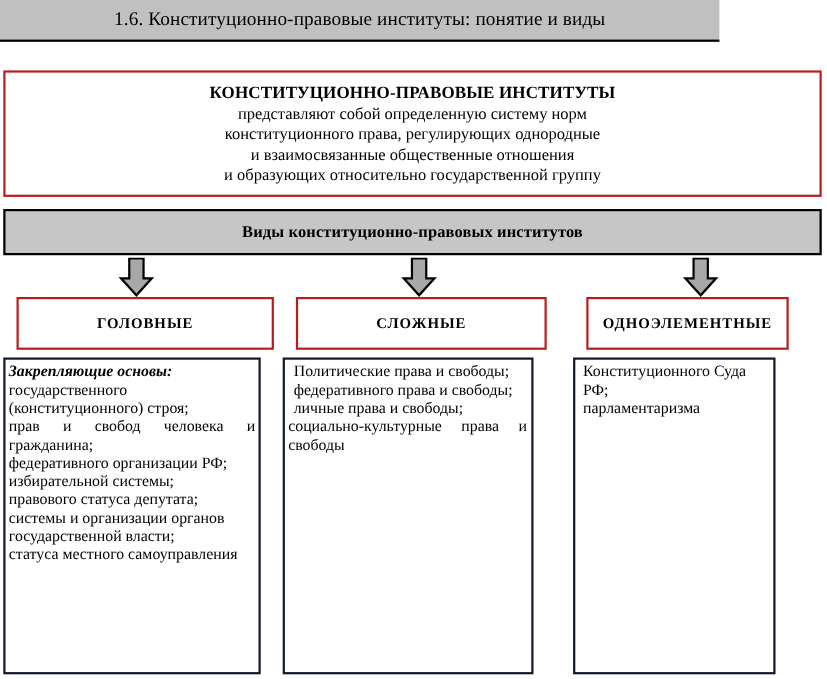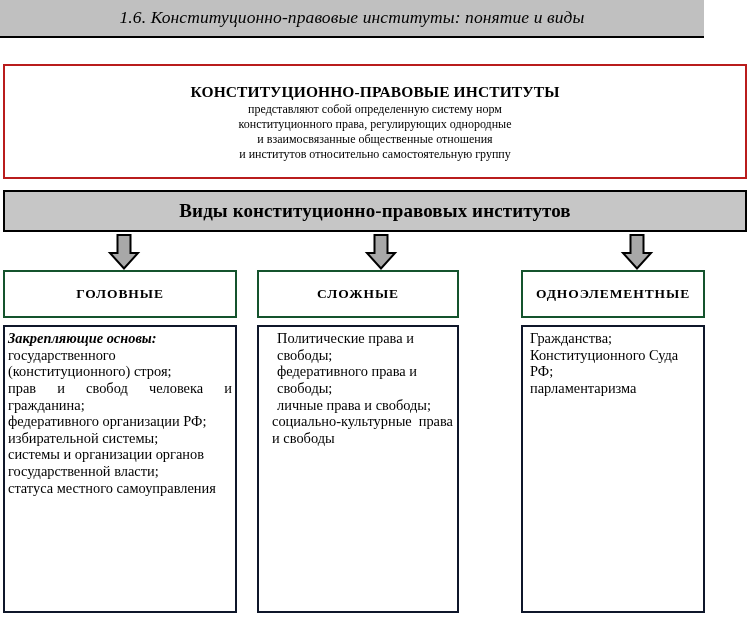--- a/index.html
+++ b/index.html
@@ -22,29 +22,28 @@
     top: 0;
     width: 752px;
     height: 617px;
   }
 
   
   .title-bar {
     position: absolute;
     left: 0px;
     top: 0px;
-    width: 704px;
+    width: 654px;
     height: 38px;
     background: #c0c0c0;
     border-bottom: 2px solid #000000;
     box-sizing: border-box;
     display: flex;
     align-items: center;
     justify-content: center;
-    font-style: italic;
   }
   .title-bar .title-text {
     font-size: 17.5px;
     line-height: 1.1;
     letter-spacing: 0.1px;
     white-space: nowrap;
   }
 
   
   .definition-box {
@@ -63,42 +62,42 @@
     padding-top: 2px;
   }
   .definition-box .def-title {
     font-weight: bold;
     font-size: 15.5px;
     line-height: 1.22;
     letter-spacing: 0.1px;
     white-space: nowrap;
   }
   .definition-box .def-line {
-    font-size: 12px;
+    font-size: 15px;
     line-height: 1.24;
     white-space: nowrap;
   }
 
   
   .types-bar {
     position: absolute;
     left: 3px;
     top: 190px;
     width: 744px;
     height: 42px;
     background: #c6c6c6;
     border: 2px solid #000000;
     box-sizing: border-box;
     display: flex;
     align-items: center;
     justify-content: center;
   }
   .types-bar .types-text {
     font-weight: bold;
-    font-size: 19px;
+    font-size: 15px;
     letter-spacing: 0.1px;
     white-space: nowrap;
     font-family: Liberation Serif, serif;
   }
 
   
   .arrow {
     position: absolute;
     top: 234px;
     width: 34px;
@@ -107,26 +106,27 @@
   .arrow svg { display: block; }
   .arrow-1 { left: 107px; }
   .arrow-2 { left: 364px; }
   .arrow-3 { left: 620px; }
 
   
   .cat-head {
     position: absolute;
     top: 270px;
     height: 48px;
-    border: 2px solid #14532d;
-    background: #ffffff;
-    box-sizing: border-box;
-    display: flex;
-    align-items: center;
-    justify-content: center;
+    border: 2px solid #b91c1c;
+    background: #ffffff;
+    box-sizing: border-box;
+    display: flex;
+    align-items: center;
+    justify-content: center;
+    margin-left: 12px;
   }
   .cat-head .cat-head-text {
     font-weight: bold;
     font-size: 13.5px;
     letter-spacing: 0.9px;
     white-space: nowrap;
   }
 
   
   .cat-body {
@@ -149,42 +149,42 @@
     white-space: nowrap;
   }
   .cat-body .entry { white-space: normal; }
   .cat-body .entry.justify {
     text-align: justify;
     text-align-last: left;
   }
 
   
   .col-1 { left: 3px;   width: 234px; }
-  .col-2 { left: 257px; width: 202px; }
+  .col-2 { left: 257px; width: 228px; }
   .col-3 { left: 521px; width: 184px; }
 
-  .col-2 .body-inner { padding-left: 13px; padding-right: 4px; }
+  .col-2 .body-inner { padding-left: 3px; padding-right: 4px; }
   .col-3 .body-inner { padding-left: 7px; }
   .col-2 .entry.indent { padding-left: 5px; }
 </style>
 </head>
 <body>
 
 <div class="slide">
 
   <div class="title-bar">
     <span class="title-text">1.6. Конституционно-правовые институты: понятие и виды</span>
   </div>
 
   <div class="definition-box">
     <div class="def-title">КОНСТИТУЦИОННО-ПРАВОВЫЕ ИНСТИТУТЫ</div>
     <div class="def-line">представляют собой определенную систему норм</div>
     <div class="def-line">конституционного права, регулирующих однородные</div>
     <div class="def-line">и взаимосвязанные общественные отношения</div>
-    <div class="def-line">и институтов относительно самостоятельную группу</div>
+    <div class="def-line">и образующих относительно государственной группу</div>
   </div>
 
   <div class="types-bar">
     <span class="types-text">Виды конституционно-правовых институтов</span>
   </div>
 
   <div class="arrow arrow-1">
     <svg width="34" height="36" viewBox="0 0 34 36" xmlns="http://www.w3.org/2000/svg">
       <polygon points="10.5,1 23.5,1 23.5,19 31,19 17,34.5 3,19 10.5,19" fill="#a8a8a8" stroke="#000000" stroke-width="2" stroke-linejoin="miter"></polygon>
     </svg>
@@ -210,35 +210,35 @@
     <span class="cat-head-text">ОДНОЭЛЕМЕНТНЫЕ</span>
   </div>
 
   <div class="cat-body col-1">
     <div class="body-inner">
       <div class="lead">Закрепляющие основы:</div>
       <div class="entry justify">государственного (конституционного) строя;</div>
       <div class="entry justify">прав и свобод человека и гражданина;</div>
       <div class="entry">федеративного организации РФ;</div>
       <div class="entry">избирательной системы;</div>
+      <div class="entry">правового статуса депутата;</div>
       <div class="entry">системы и организации органов государственной власти;</div>
       <div class="entry">статуса местного самоуправления</div>
     </div>
   </div>
 
   <div class="cat-body col-2">
     <div class="body-inner">
       <div class="entry indent">Политические права и свободы;</div>
       <div class="entry indent">федеративного права и свободы;</div>
       <div class="entry indent">личные права и свободы;</div>
       <div class="entry justify">социально-культурные права и свободы</div>
     </div>
   </div>
 
   <div class="cat-body col-3">
     <div class="body-inner">
-      <div class="entry">Гражданства;</div>
       <div class="entry">Конституционного Суда РФ;</div>
       <div class="entry">парламентаризма</div>
     </div>
   </div>
 
 </div>
 
 </body></html>

